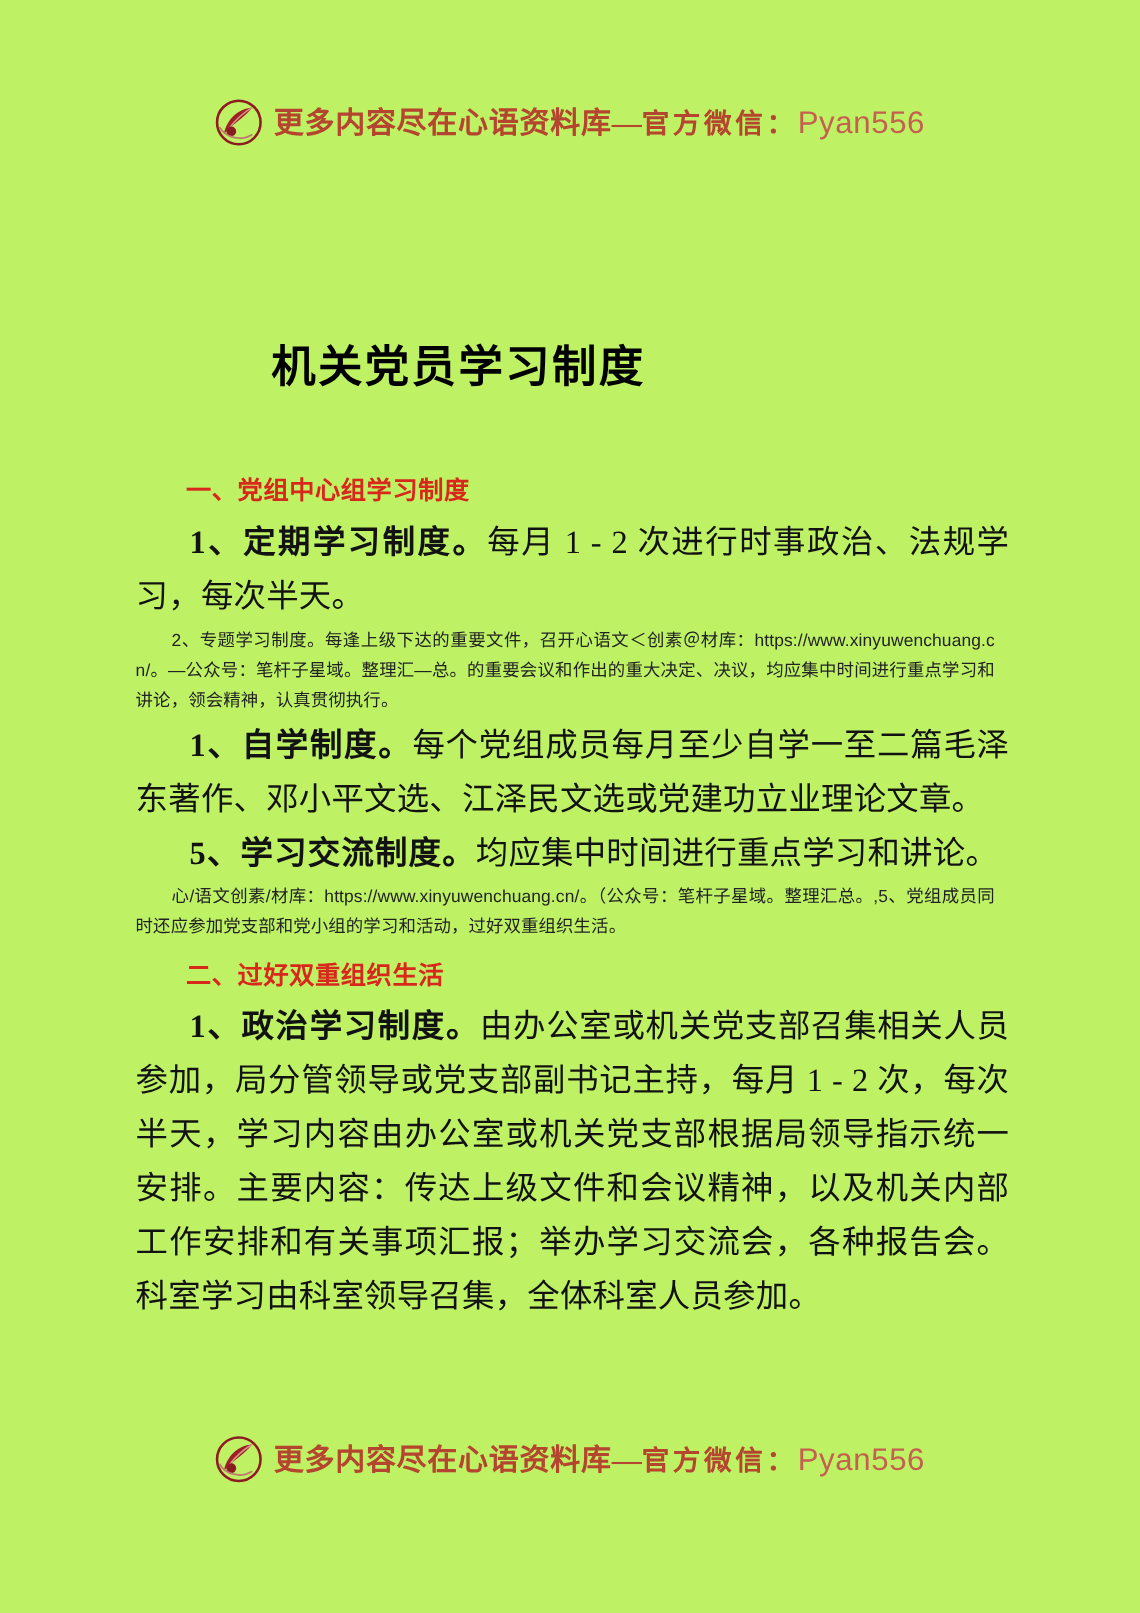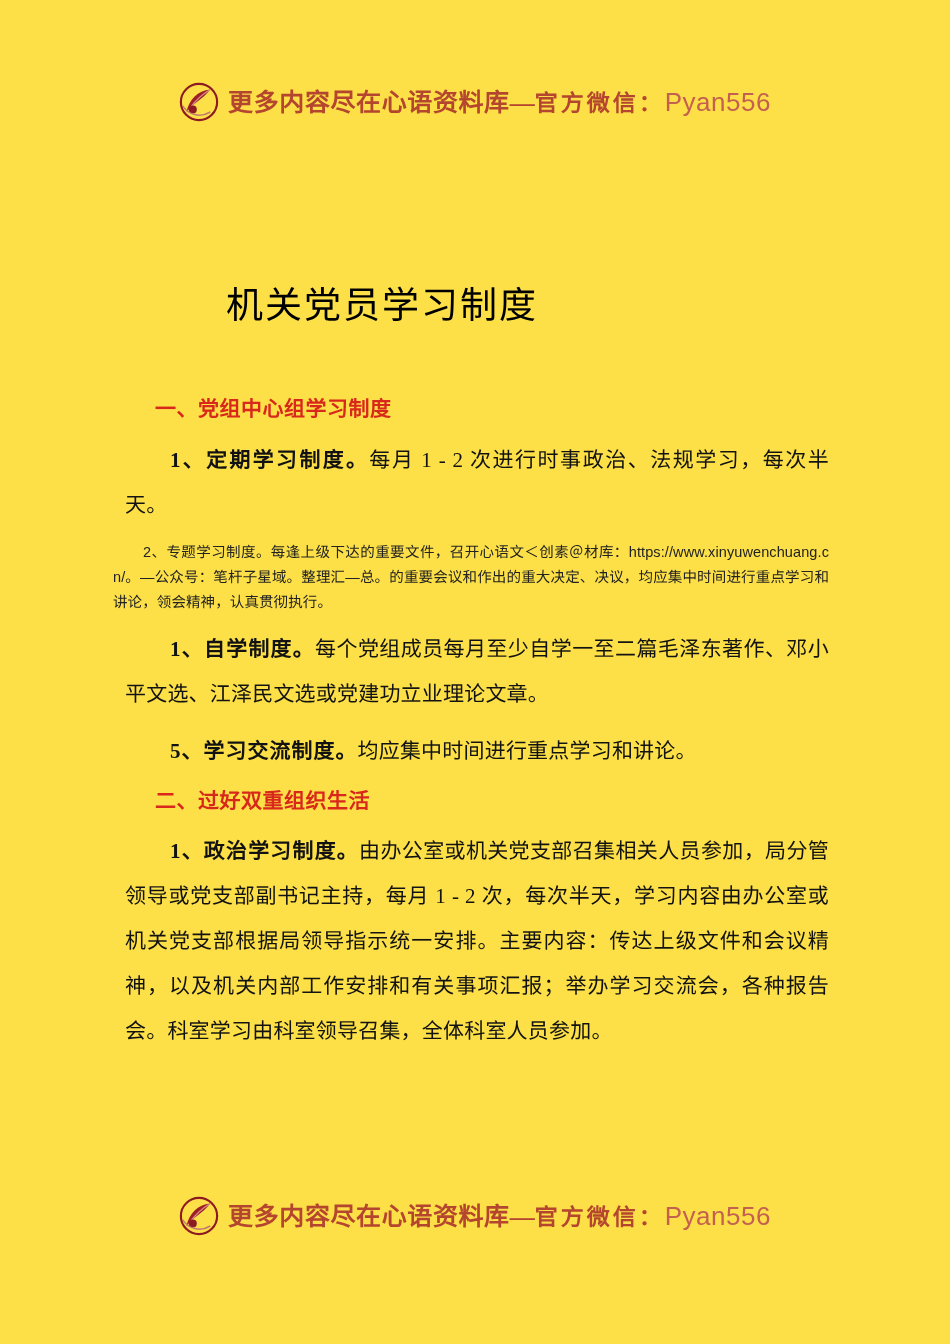--- a/index.html
+++ b/index.html
@@ -15,21 +15,21 @@
     overflow: hidden;
     font-family: "Liberation Serif", "DejaVu Serif", serif;
     color: #1a1a1a;
   }
 
   .page {
     position: absolute;
     inset: 0;
     width: 950px;
     height: 1344px;
-    background: #fde047;
+    background: #bef264;
   }
 
   
   .watermark {
     position: absolute;
     left: 0;
     width: 950px;
     display: flex;
     align-items: center;
     justify-content: center;
@@ -68,21 +68,21 @@
 
   
   .doc-title {
     position: absolute;
     top: 258px;
     left: 0;
     width: 764px;
     text-align: center;
     font-family: "DejaVu Sans", "Liberation Sans", sans-serif;
     font-size: 37px;
-    font-weight: 400;
+    font-weight: 700;
     letter-spacing: 2px;
     color: #000000;
     line-height: 1.25;
   }
 
   
   .content {
     position: absolute;
     top: 380px;
     left: 113px;
@@ -98,25 +98,25 @@
     text-indent: 42px;
     line-height: 1.5;
     margin: 14px 0 4px 0;
   }
   .section-heading.second {
     margin-top: 12px;
   }
 
   .para {
     font-family: "Liberation Serif", "DejaVu Serif", serif;
-    font-size: 21px;
+    font-size: 27px;
     line-height: 45px;
     text-indent: 45px;
     text-align: justify;
-    margin: 12px;
+    margin: 0;
     color: #121212;
     letter-spacing: 0.2px;
   }
   .para .lead {
     font-weight: 700;
     letter-spacing: 1px;
   }
 
   .para-small {
     font-family: "Liberation Sans", "DejaVu Sans", sans-serif;
@@ -155,20 +155,21 @@
     <p class="section-heading">一、党组中心组学习制度</p>
 
     <p class="para"><span class="lead">1、定期学习制度。</span><span>每月 1 - 2 次进行时事政治、法规学习，每次半天。</span></p>
 
     <p class="para-small">2、专题学习制度。每逢上级下达的重要文件，召开心语文＜创素＠材库：https://www.xinyuwenchuang.cn/。—公众号：笔杆子星域。整理汇—总。的重要会议和作出的重大决定、决议，均应集中时间进行重点学习和讲论，领会精神，认真贯彻执行。</p>
 
     <p class="para"><span class="lead">1、自学制度。</span><span>每个党组成员每月至少自学一至二篇毛泽东著作、邓小平文选、江泽民文选或党建功立业理论文章。</span></p>
 
     <p class="para"><span class="lead">5、学习交流制度。</span><span>均应集中时间进行重点学习和讲论。</span></p>
 
+    <p class="para-small">心/语文创素/材库：https://www.xinyuwenchuang.cn/。（公众号：笔杆子星域。整理汇总。,5、党组成员同时还应参加党支部和党小组的学习和活动，过好双重组织生活。</p>
 
     <p class="section-heading second">二、过好双重组织生活</p>
 
     <p class="para"><span class="lead">1、政治学习制度。</span><span>由办公室或机关党支部召集相关人员参加，局分管领导或党支部副书记主持，每月 1 - 2 次，每次半天，学习内容由办公室或机关党支部根据局领导指示统一安排。主要内容：传达上级文件和会议精神，以及机关内部工作安排和有关事项汇报；举办学习交流会，各种报告会。科室学习由科室领导召集，全体科室人员参加。</span></p>
 
   </div>
 
   <div class="watermark watermark-bottom">
     <svg class="wm-logo" viewBox="0 0 64 64" aria-hidden="true">
       <circle cx="32" cy="32" r="29" fill="none" stroke="#8c1b22" stroke-width="3.4"></circle>

